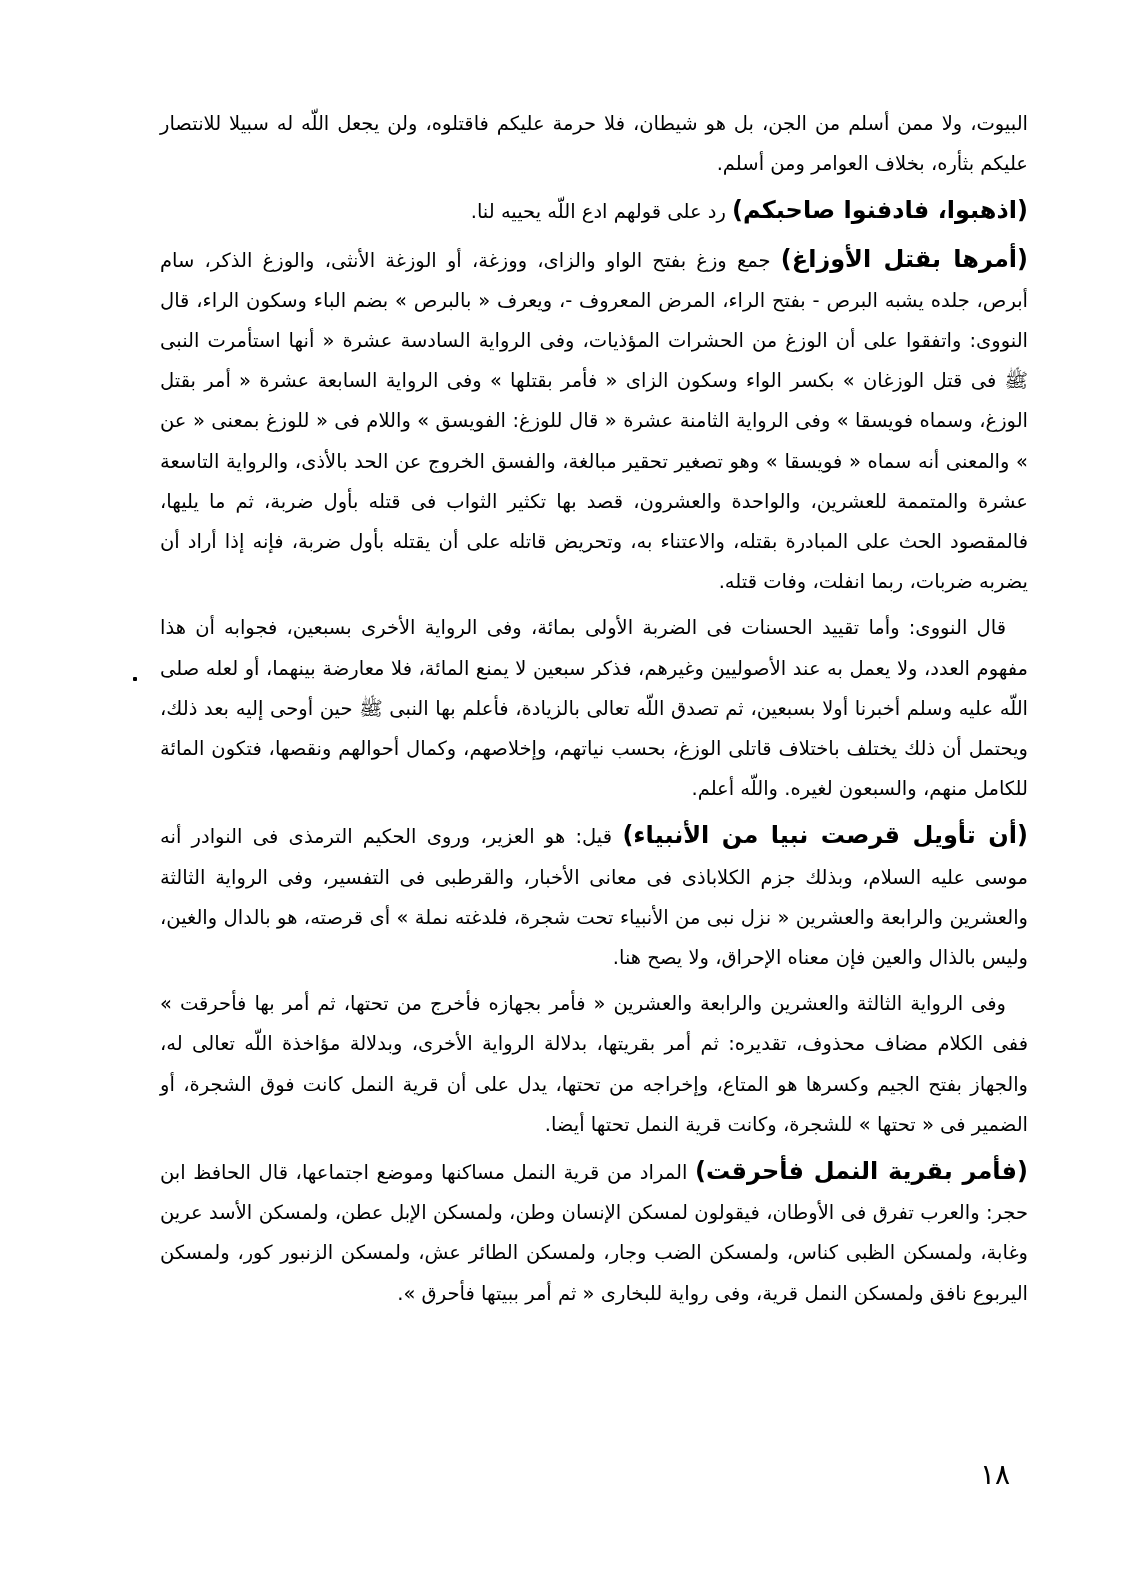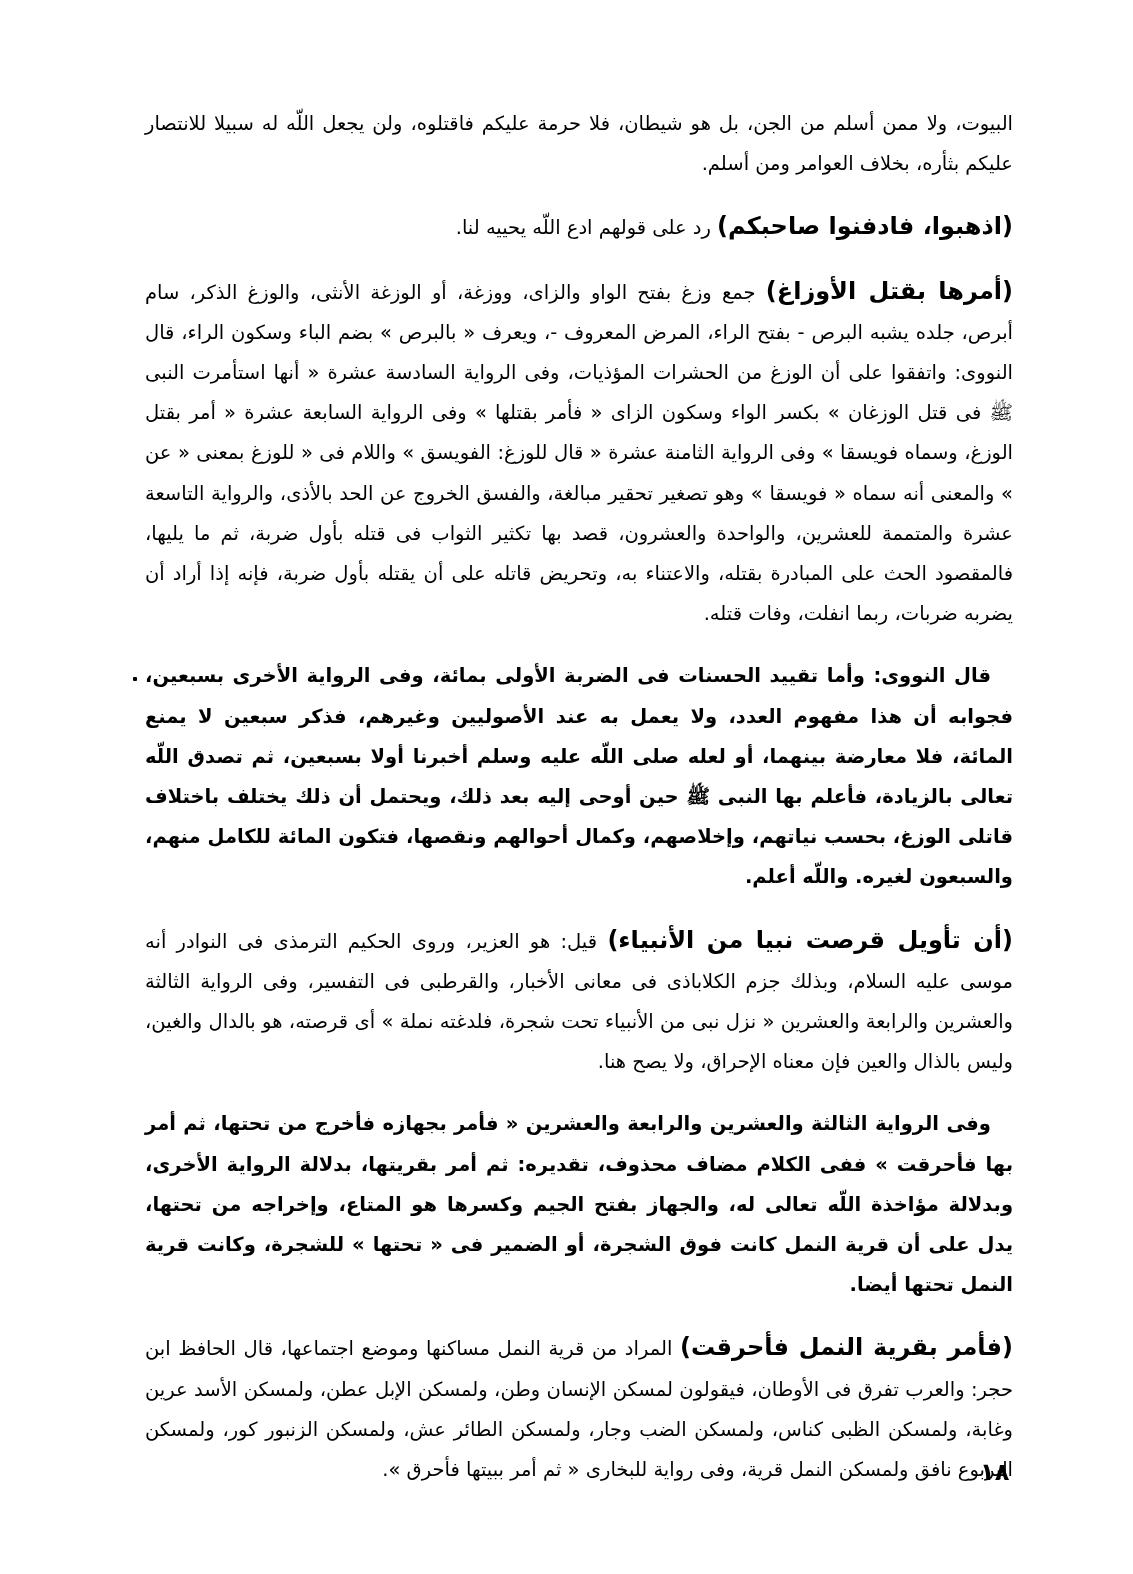--- a/index.html
+++ b/index.html
@@ -11,58 +11,57 @@
     width: 1133px;
     height: 1574px;
     position: relative;
     overflow: hidden;
     color: #000000;
     font-family: "DejaVu Sans", "Liberation Sans", sans-serif;
   }
   .page {
     position: absolute;
     top: 104px;
-    left: 145px;
+    left: 160px;
     width: 868px;
     direction: rtl;
   }
   .para {
     margin: 0;
     font-size: 19.5px;
     line-height: 40.2px;
     text-align: justify;
     text-align-last: right;
     word-spacing: 0px;
   }
   .para.indent {
     text-indent: 22px;
-    font-weight: bold;
   }
   .para.gap-before {
-    margin-top: 22px;
+    margin-top: 6px;
   }
   .heading {
     font-weight: bold;
     font-size: 24px;
   }
   .stray-dot {
     position: absolute;
     left: 133px;
     top: 677px;
     width: 4px;
     height: 4px;
     background: #000;
     border-radius: 1px;
   }
   .page-number {
     position: absolute;
     left: 980px;
     top: 1458px;
-    font-size: 24px;
-    font-weight: bold;
+    font-size: 28px;
+    font-weight: normal;
     direction: rtl;
     font-family: "DejaVu Sans", sans-serif;
     text-align: right;
   }
 </style>
 </head>
 <body>
 
 <main class="page">
 

